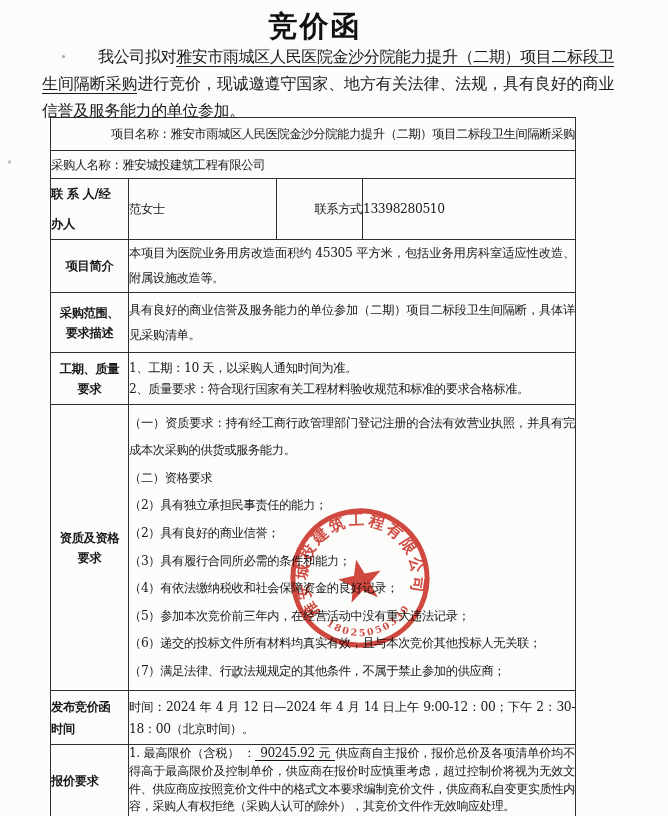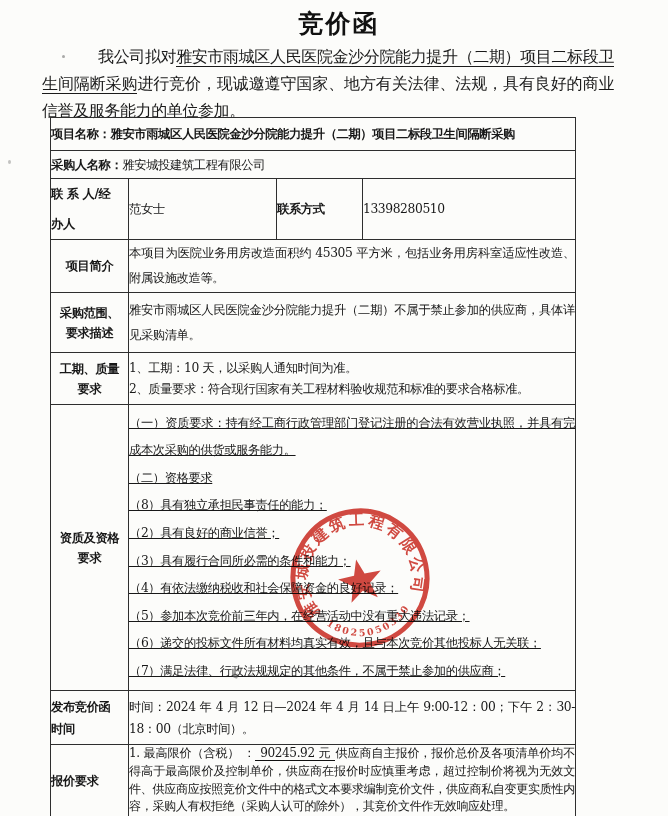--- a/index.html
+++ b/index.html
@@ -3,47 +3,47 @@
 <meta charset="utf-8">
 <style>
   html,body{margin:0;padding:0;background:#e8e8e6;}
   .page{
     position:relative;width:668px;height:816px;background:#fcfcfa;
     font-family:"DejaVu Serif","Liberation Serif",serif;color:#1c1c1c;
     overflow:hidden;margin:0 auto;
   }
   .doc-title{
     position:absolute;top:7px;left:0;width:630px;text-align:center;
-    font-size:25px;font-weight:bold;letter-spacing:2px;color:#111;padding-left:24px;
+    font-size:29px;font-weight:bold;letter-spacing:2px;color:#111;
   }
   .intro{
     position:absolute;top:43px;left:42px;width:572px;
     font-size:16px;line-height:27px;letter-spacing:-0.4px;
     text-indent:56px;text-align:justify;color:#1a1a1a;
   }
   .u-proj{border-bottom:1.3px solid #1a1a1a;}
   table.bid{
     position:absolute;top:117px;left:50px;width:525px;
     border-collapse:collapse;table-layout:fixed;
     font-size:12.3px;letter-spacing:-0.4px;line-height:20px;color:#181818;
   }
   table.bid td{border:1px solid #2e2e2e;overflow:hidden;vertical-align:middle;padding:0;}
   .r1{height:33px;} .r2{height:28px;padding-left:15px;} .r3{height:59px;} .r4{height:53px;}
   .r5{height:60px;} .r6{height:52px;} .r7{height:286px;} .r8{height:54px;} .r9{height:65px;}
   .lab{font-weight:bold;text-align:center;padding:0 2px;}
   .lab .ln{display:block;}
   .merged{padding-left:7px;}
-  .bold{font-weight:bold;}
+  .bold{font-weight:normal;text-align:right;}
   .val-cell{padding-left:10px;padding-right:6px;}
   .top-pad{vertical-align:top;padding-top:13px;margin-left:36px;}
   .content{padding-left:11px;padding-right:8px;text-align:justify;}
   .lh2{line-height:25px;}
   .sched div{line-height:21px;}
   .sched{padding-top:2px;}
-  .qual{vertical-align:top;padding-top:10px;text-decoration:underline;}
+  .qual{vertical-align:top;padding-top:10px;}
   .qual div{line-height:27.6px;}
   .ann-lab{font-weight:bold;vertical-align:top;text-align:left;padding:3px 0 0 6px;line-height:22px;}
   .ann-val{vertical-align:top;padding-top:2px;line-height:22px;}
   .quote-cell{font-size:12.1px;line-height:17.8px;padding-top:1px;}
   .quote-cell .first{text-indent:26px;display:inline;}
   .u-price{border-bottom:1.2px solid #111;padding:0 5px;}
   .quote-lab{font-weight:bold;text-align:left;padding-left:4px;}
   .contact-lab{line-height:30px;text-align:left;padding-left:6px;}
   .seal{
     position:absolute;left:278px;top:496px;width:164px;height:164px;
@@ -88,41 +88,41 @@
     </tr>
     <tr class="r4">
       <td class="lab">项目简介</td>
       <td colspan="3" class="content lh2">本项目为医院业务用房改造面积约 45305 平方米，包括业务用房科室适应性改造、附属设施改造等。</td>
     </tr>
     <tr class="r5">
       <td class="lab">
             <span class="ln">采购范围、</span>
             <span class="ln">要求描述</span>
           </td>
-      <td colspan="3" class="content lh2">雅安市雨城区人民医院金沙分院能力提升（二期）不属于禁止参加的供应商，具体详见采购清单。</td>
+      <td colspan="3" class="content lh2">具有良好的商业信誉及服务能力的单位参加（二期）项目二标段卫生间隔断，具体详见采购清单。</td>
     </tr>
     <tr class="r6">
       <td class="lab">
             <span class="ln">工期、质量</span>
             <span class="ln">要求</span>
           </td>
       <td colspan="3" class="content sched">
         <div>1、工期：10 天，以采购人通知时间为准。</div>
         <div>2、质量要求：符合现行国家有关工程材料验收规范和标准的要求合格标准。</div>
       </td>
     </tr>
     <tr class="r7">
       <td class="lab">
             <span class="ln">资质及资格</span>
             <span class="ln">要求</span>
           </td>
       <td colspan="3" class="content qual">
         <div>（一）资质要求：持有经工商行政管理部门登记注册的合法有效营业执照，并具有完成本次采购的供货或服务能力。</div>
         <div>（二）资格要求</div>
-        <div>（8）具有独立承担民事责任的能力；</div>
+        <div>（2）具有独立承担民事责任的能力；</div>
         <div>（2）具有良好的商业信誉；</div>
         <div>（3）具有履行合同所必需的条件和能力；</div>
         <div>（4）有依法缴纳税收和社会保障资金的良好记录；</div>
         <div>（5）参加本次竞价前三年内，在经营活动中没有重大违法记录；</div>
         <div>（6）递交的投标文件所有材料均真实有效，且与本次竞价其他投标人无关联；</div>
         <div>（7）满足法律、行政法规规定的其他条件，不属于禁止参加的供应商；</div>
       </td>
     </tr>
     <tr class="r8">
       <td class="lab ann-lab">

